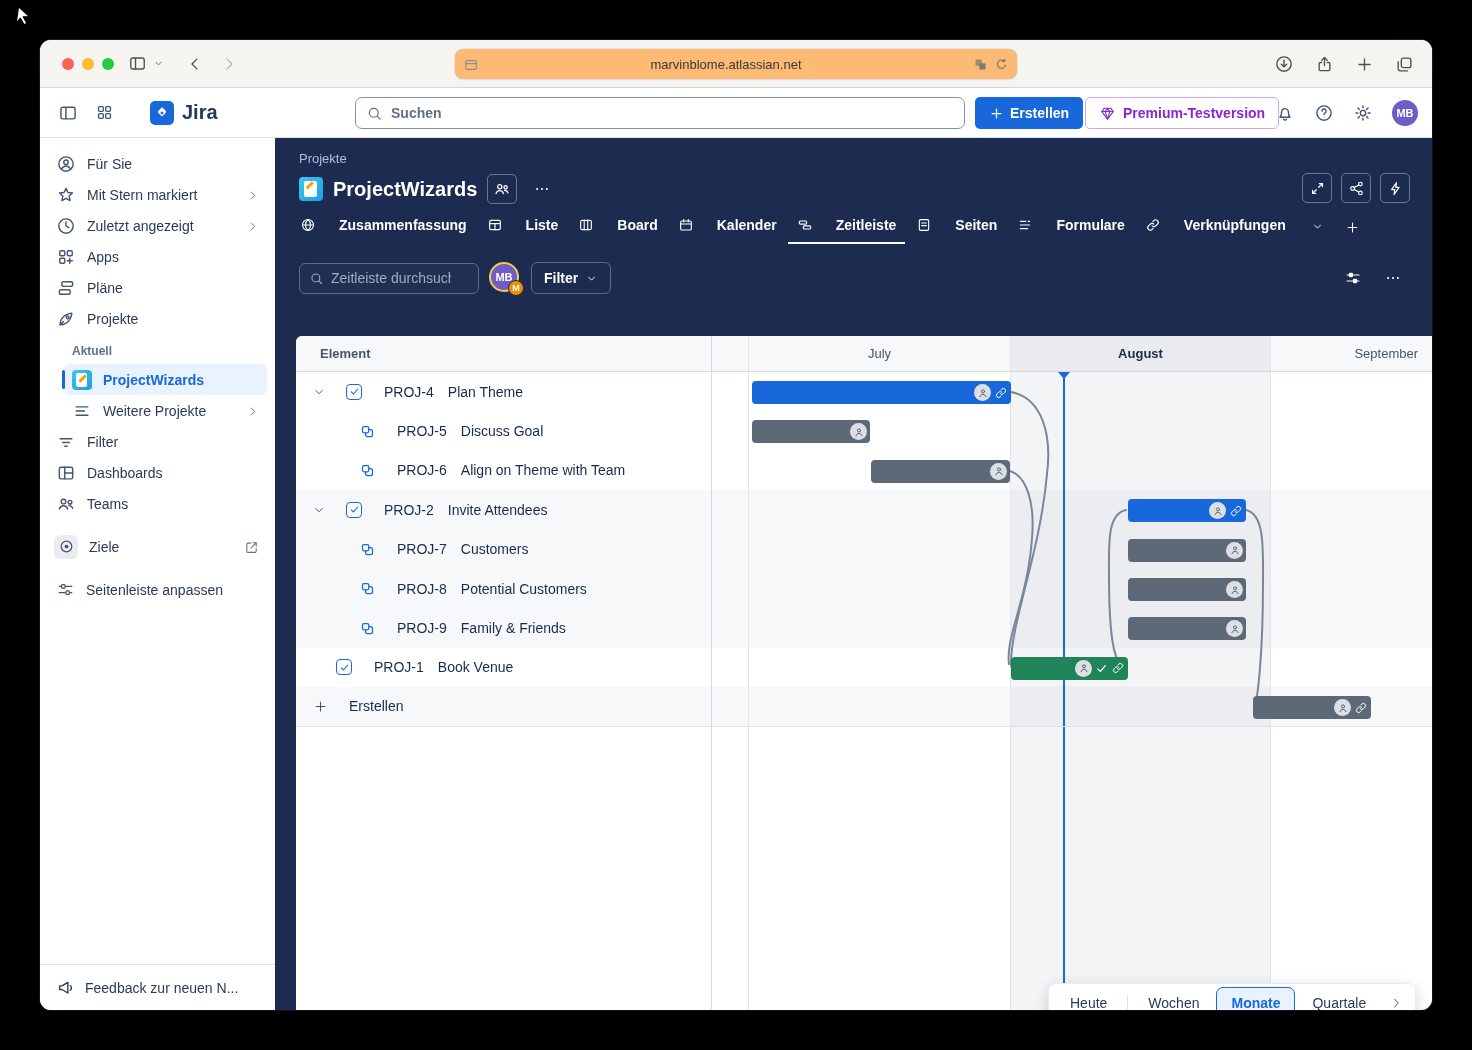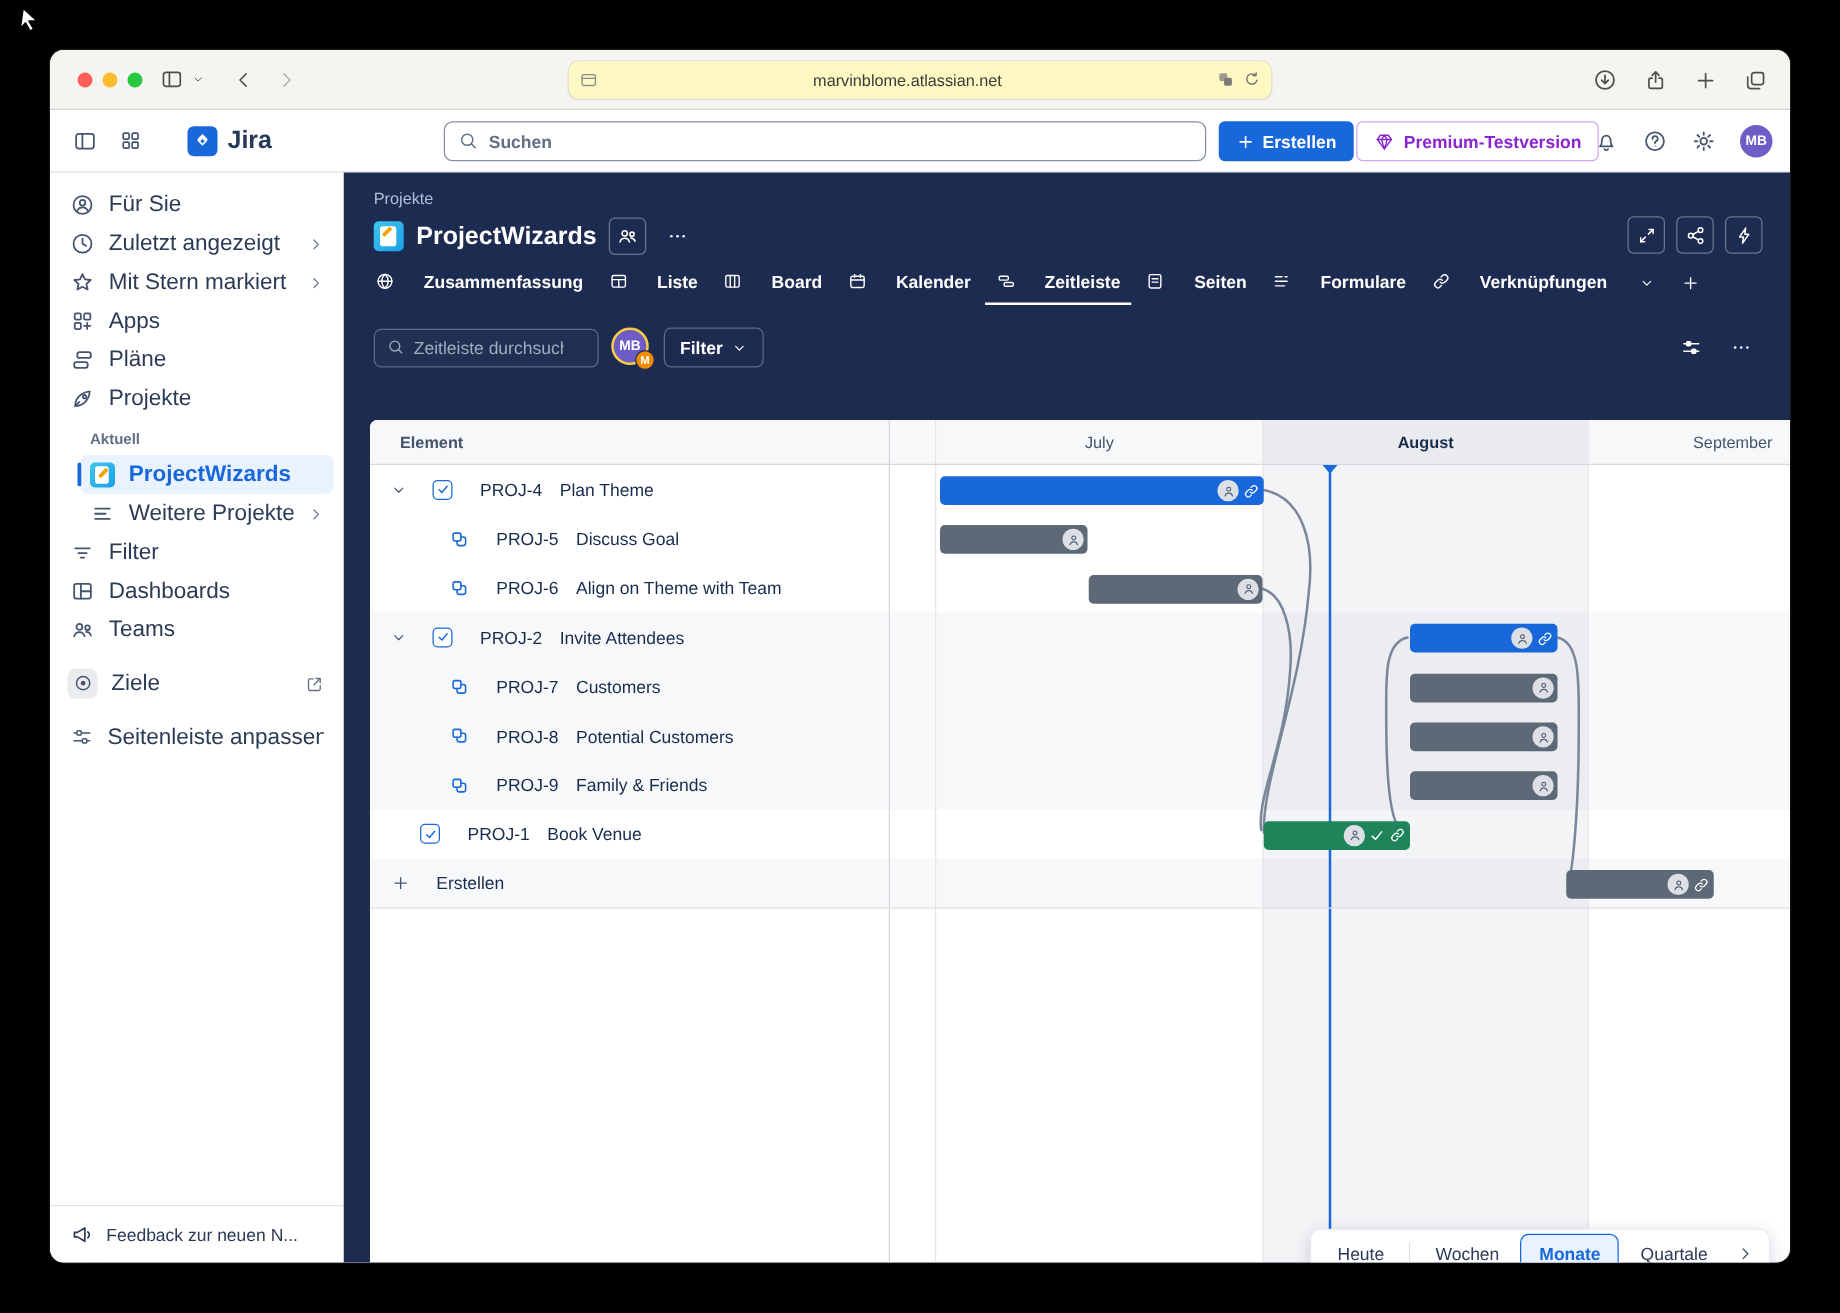--- a/index.html
+++ b/index.html
@@ -14,21 +14,21 @@
     box-shadow:0 25px 70px rgba(0,0,0,.65), 0 0 0 1px rgba(255,255,255,.12); }
 
   
   .chrome { position:relative; height:48px; background:#f5f4f1; border-bottom:1px solid #d8d6d2;
     display:flex; align-items:center; color:#5c5b58; }
   .lights { display:flex; gap:8px; margin-left:22px; }
   .light { width:12px; height:12px; border-radius:50%; }
   .l-red{ background:#ff5f57;} .l-yel{ background:#febc2e;} .l-grn{ background:#28c840;}
   .chrome-btn { margin-left:14px; color:#4f4e4b; display:flex; align-items:center; }
   .chrome-btn.dim { color:#b4b2ae; }
-  .urlbar { position:absolute; left:415px; top:9px; width:562px; height:30px; background:#fef9c3;
+  .urlbar { position:absolute; left:415px; top:9px; width:562px; height:30px; background:#fdba74;
     border-radius:8px; box-shadow:0 0 0 1px rgba(0,0,0,.06), 0 1px 2px rgba(0,0,0,.05);
     display:flex; align-items:center; padding:0 8px; color:#8e8d8a; }
   .url-text { flex:1; text-align:center; font-size:13px; color:#3a3a3a; }
   .chrome-right { position:absolute; right:18px; top:0; height:48px; display:flex; align-items:center; gap:21px; color:#4f4e4b; }
 
   
   .appbar { position:relative; height:50px; background:#fff; border-bottom:1px solid #dcdfe4;
     display:flex; align-items:center; color:#44546f; }
   .appbar .sq { margin-left:18px; }
   .jira-logo { width:24px; height:24px; border-radius:5px; background:#1868db; margin-left:36px;
@@ -49,21 +49,21 @@
   .appbar-right { position:absolute; right:14px; top:0; height:50px; display:flex; align-items:center; gap:19px; color:#44546f; }
   .avatar { width:26px; height:26px; border-radius:50%; background:#6e5dc6; color:#fff; font-size:11px;
     font-weight:bold; display:flex; align-items:center; justify-content:center; }
 
   
   .main { display:flex; height:872px; }
 
   
   .sidebar { width:235px; background:#fff; display:flex; flex-direction:column; padding:10px 8px 0 8px; }
   .side-item { height:31px; border-radius:6px; display:flex; align-items:center; gap:11px; padding:0 8px;
-    font-size:18px; color:#2b3a55; position:relative; }
+    font-size:14px; color:#2b3a55; position:relative; }
   .side-item .lbl { flex:1; white-space:nowrap; overflow:hidden; }
   .side-item .chev { color:#626f86; }
   .side-item .sic { color:#44546f; display:flex; }
   .side-label { font-size:12px; font-weight:bold; color:#626f86; padding:10px 8px 6px 24px; }
   .side-item.sel { background:#e9f2ff; color:#1868db; font-weight:bold; }
   .side-item.sel::before { content:""; position:absolute; left:-2px; top:6px; width:3px; height:19px;
     border-radius:2px; background:#1868db; }
   .side-item.indent { margin-left:16px; }
   .proj-ic { width:20px; height:20px; border-radius:4px; background:linear-gradient(135deg,#3ec6f0,#1b9fe8);
     position:relative; flex:0 0 auto; }
@@ -501,35 +501,35 @@
         <span class="sic">
             <svg class="ic" width="20" height="20">
               <use href="#i-user-circ"></use>
             </svg>
           </span>
         <span class="lbl">Für Sie</span>
       </div>
       <div class="side-item">
         <span class="sic">
             <svg class="ic" width="20" height="20">
-              <use href="#i-clock"></use>
-            </svg>
-          </span>
-        <span class="lbl">Zuletzt angezeigt</span>
+              <use href="#i-star"></use>
+            </svg>
+          </span>
+        <span class="lbl">Mit Stern markiert</span>
         <span class="chev"><svg class="ic" width="13" height="13">
               <use href="#i-chevr"></use>
             </svg></span>
       </div>
       <div class="side-item">
         <span class="sic">
             <svg class="ic" width="20" height="20">
-              <use href="#i-star"></use>
-            </svg>
-          </span>
-        <span class="lbl">Mit Stern markiert</span>
+              <use href="#i-clock"></use>
+            </svg>
+          </span>
+        <span class="lbl">Zuletzt angezeigt</span>
         <span class="chev"><svg class="ic" width="13" height="13">
               <use href="#i-chevr"></use>
             </svg></span>
       </div>
       <div class="side-item">
         <span class="sic">
             <svg class="ic" width="20" height="20">
               <use href="#i-apps"></use>
             </svg>
           </span>

